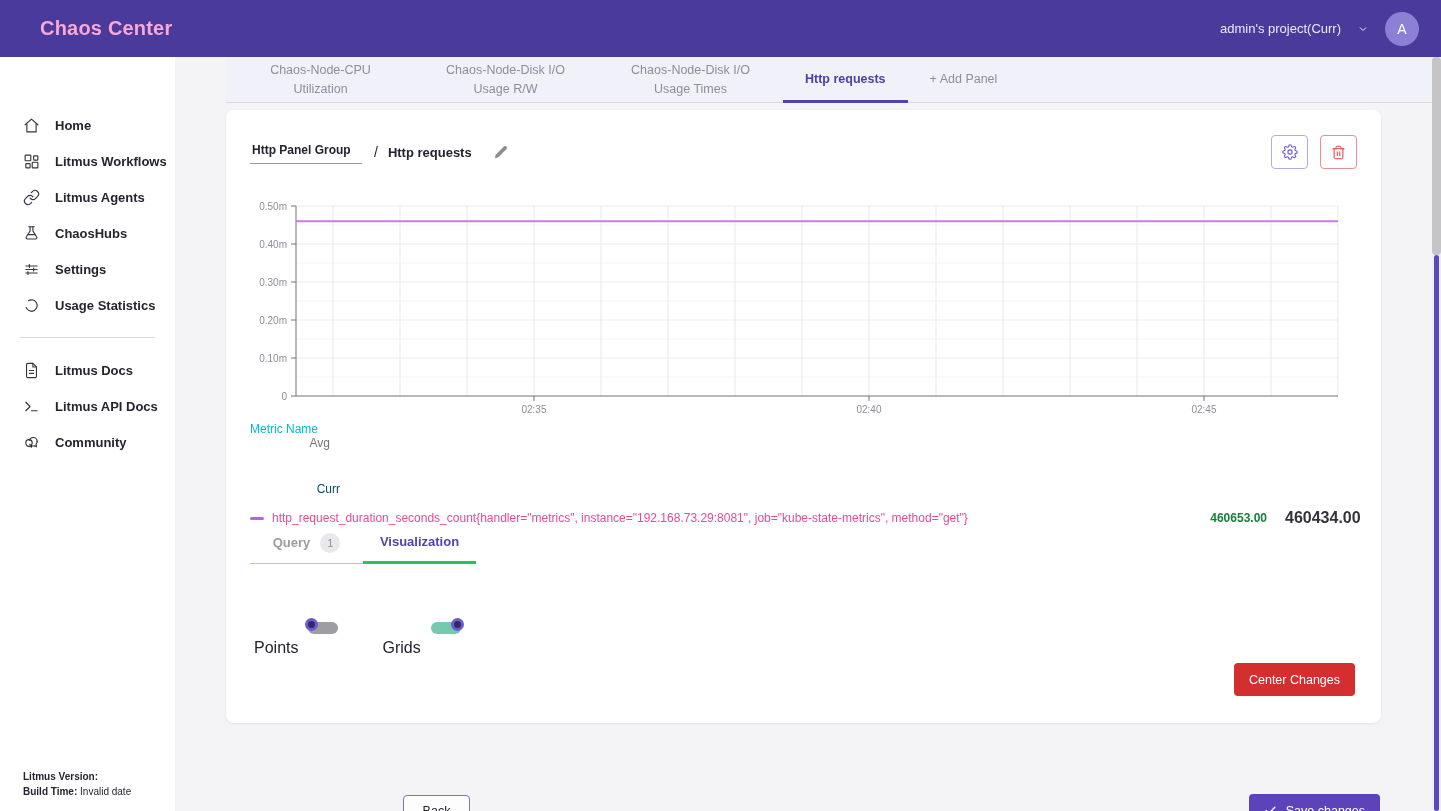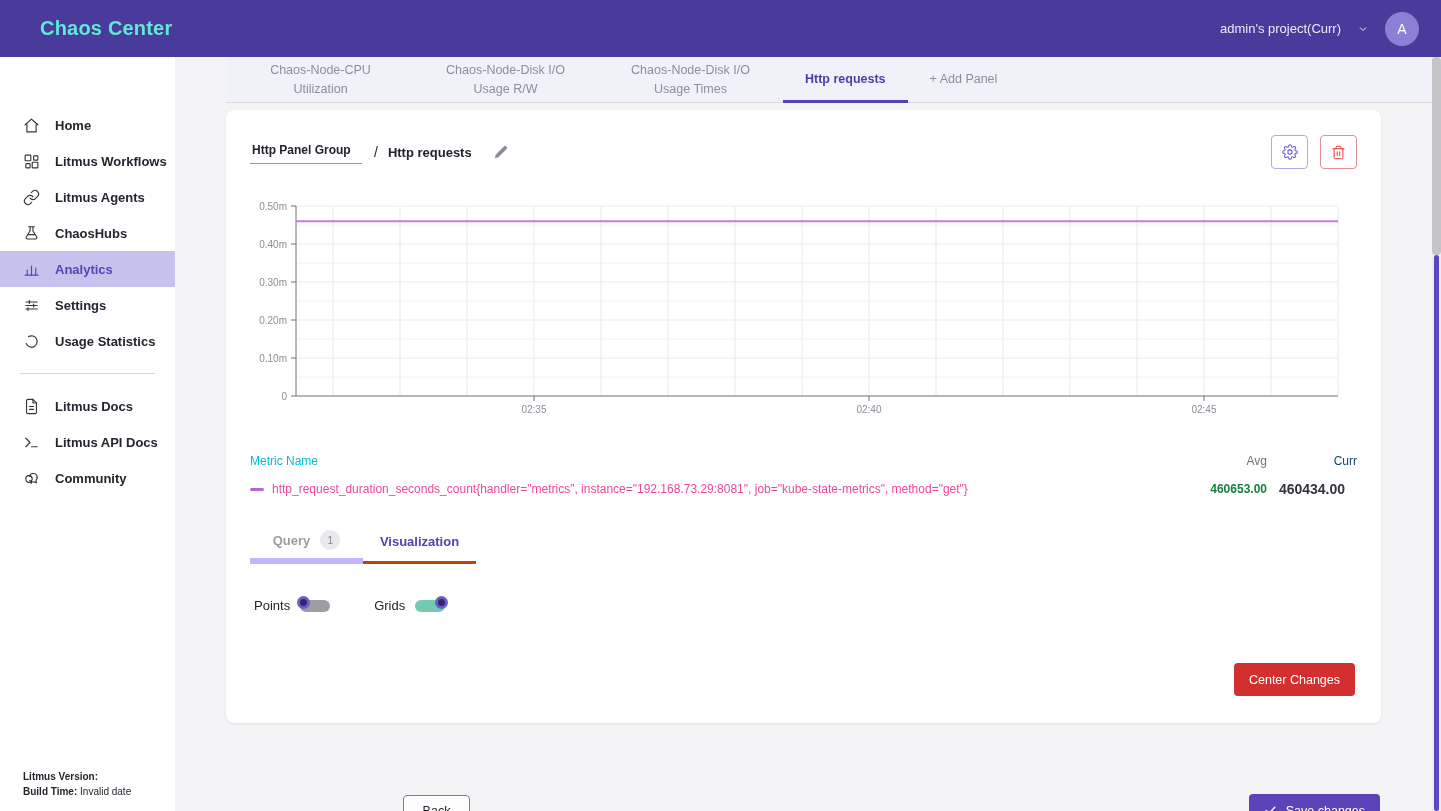--- a/index.html
+++ b/index.html
@@ -1,20 +1,20 @@
 <!DOCTYPE html>
 <html><head>
 <meta charset="utf-8">
 <style>
   * { margin:0; padding:0; box-sizing:border-box; }
   html,body { width:1441px; height:811px; overflow:hidden; font-family:"Liberation Sans", sans-serif; background:#f4f4f6; }
 
   
   .header { position:absolute; left:0; top:0; width:1441px; height:57px; background:#493a9c; display:flex; align-items:center; justify-content:space-between; padding:0 22px 0 40px; z-index:30; }
-  .header-title { color:#5eead4; font-size:20px; font-weight:bold; letter-spacing:.2px; }
+  .header-title { color:#f9a8d4; font-size:20px; font-weight:bold; letter-spacing:.2px; }
   .header-right { display:flex; align-items:center; gap:16px; }
   .project-label { color:#eceaf8; font-size:13px; }
   .chev { width:12px; height:12px; stroke:#eceaf8; fill:none; stroke-width:2; cursor:pointer; }
   .avatar { width:34px; height:34px; border-radius:50%; background:#8b80d6; color:#fff; font-size:14px; display:flex; align-items:center; justify-content:center; cursor:pointer; }
 
   
   .sidebar { position:absolute; left:0; top:57px; width:175px; bottom:0; background:#ffffff; z-index:20; }
   .nav { margin-top:50px; }
   .nav-item { height:36px; display:flex; align-items:center; gap:15px; padding-left:23px; cursor:pointer; color:#25252f; font-size:13px; font-weight:bold; }
   .nav-item svg { width:17px; height:17px; stroke:#34343f; fill:none; stroke-width:1.6; stroke-linecap:round; stroke-linejoin:round; flex:0 0 auto; }
@@ -44,39 +44,39 @@
   .header-actions { margin-left:auto; display:flex; gap:12px; }
   .icon-btn { width:37px; height:34px; border-radius:4px; background:#fff; display:flex; align-items:center; justify-content:center; cursor:pointer; }
   .gear-btn { border:1px solid #b2aae5; }
   .gear-btn svg { width:16px; height:16px; stroke:#6a5acd; fill:none; stroke-width:1.6; }
   .trash-btn { border:1px solid #e38f8f; }
   .trash-btn svg { width:15px; height:15px; stroke:#e53935; fill:none; stroke-width:1.6; stroke-linecap:round; stroke-linejoin:round; }
 
   .chart-wrap { position:absolute; left:20px; top:86px; }
 
   .legend { position:absolute; left:24px; right:24px; top:312px; font-size:12px; }
-  .legend-head { display:flex; align-items:flex-end; }
+  .legend-head { display:flex; align-items:flex-start;flex-direction:column; }
   .legend-title { color:#00bcd4; flex:1; }
   .col-avg { width:80px; text-align:right; color:#737373; }
   .col-curr { width:90px; text-align:right; color:#0c4a6e;margin-top:32px; }
   .legend-row { display:flex; align-items:center; margin-top:13px; }
   .series-cell { flex:1; display:flex; align-items:center; gap:8px; color:#ec4899; font-size:12px; }
   .series-dash { width:14px; height:3px; border-radius:2px; background:#b366d9; flex:0 0 auto; }
   .val-avg { width:80px; text-align:right; color:#15803d; font-weight:bold; font-size:12px; }
-  .val-curr { width:90px; text-align:center; color:#33333d; font-weight:bold; font-size:14px; }
+  .val-curr { width:90px; text-align:left; color:#33333d; font-weight:bold; font-size:16px;padding-left:18px; }
 
   .editor-tabs { position:absolute; left:24px; top:412px; display:flex; }
   .etab { width:113px; height:42px; display:flex; align-items:center; justify-content:center; gap:10px; font-size:13px; font-weight:bold; cursor:pointer; }
-  .etab-query { color:#9b9ba3; border-bottom:6px solid #c4b5fd; }
+  .etab-query { color:#9b9ba3; border-bottom:1px solid #c4b5fd; }
   .qbadge { width:20px; height:20px; border-radius:50%; background:#e9e9ec; color:#8e8e99; font-size:11px; font-weight:normal; display:flex; align-items:center; justify-content:center; }
-  .etab-viz { color:#5143b0; border-bottom:3px solid #c2410c; }
+  .etab-viz { color:#5143b0; border-bottom:3px solid #22c55e; }
 
   .toggles { position:absolute; left:28px; top:488px; display:flex; align-items:center; gap:44px; }
   .toggle-group { display:flex; align-items:center; gap:10px; }
-  .toggle-label { font-size:13px; color:#23232d; }
+  .toggle-label { font-size:16px; color:#23232d;margin-top:41px; }
   .switch { position:relative; width:30px; height:12px; border-radius:6px; cursor:pointer; }
   .switch.off { background:#9d9da3; }
   .switch.on { background:#74c9b1; }
   .knob { position:absolute; top:-4px; width:13px; height:13px; border-radius:50%; background:#322b63; border:3.5px solid #6b5dce; }
   .switch.off .knob { left:-3px; }
   .switch.on .knob { right:-3px; }
 
   .discard-btn { position:absolute; right:26px; top:553px; height:33px; padding:0 15px; background:#d32f2f; border:none; border-radius:4px; color:#fff; font-family:inherit; font-size:12.5px; cursor:pointer; }
 
   .back-btn { position:absolute; left:228px; top:738px; width:67px; height:31px; background:#fdfdfe; border:1px solid #8071cf; border-radius:4px; font-family:inherit; font-size:12.5px; color:#23232d; cursor:pointer; z-index:5; }
@@ -129,29 +129,20 @@
         </svg>
       <span>Litmus Agents</span>
     </div>
     <div class="nav-item">
       <svg viewBox="0 0 24 24">
           <path d="M10 2.5v6L4.8 16.6A2 2 0 0 0 6.5 19.8h11a2 2 0 0 0 1.7-3.2L14 8.5v-6"></path>
           <line x1="8" y1="2.5" x2="16" y2="2.5"></line>
           <line x1="7.5" y1="13.5" x2="16.5" y2="13.5"></line>
         </svg>
       <span>ChaosHubs</span>
-    </div>
-    <div class="nav-item active">
-      <svg viewBox="0 0 24 24">
-          <line x1="6" y1="20" x2="6" y2="13"></line>
-          <line x1="12" y1="20" x2="12" y2="7"></line>
-          <line x1="18" y1="20" x2="18" y2="10"></line>
-          <line x1="3" y1="20" x2="21" y2="20"></line>
-        </svg>
-      <span>Analytics</span>
     </div>
     <div class="nav-item">
       <svg viewBox="0 0 24 24">
           <line x1="4" y1="7" x2="20" y2="7"></line>
           <line x1="4" y1="12" x2="20" y2="12"></line>
           <line x1="4" y1="17" x2="20" y2="17"></line>
           <line x1="9" y1="5" x2="9" y2="9"></line>
           <line x1="15" y1="10" x2="15" y2="14"></line>
           <line x1="7" y1="15" x2="7" y2="19"></line>
         </svg>

